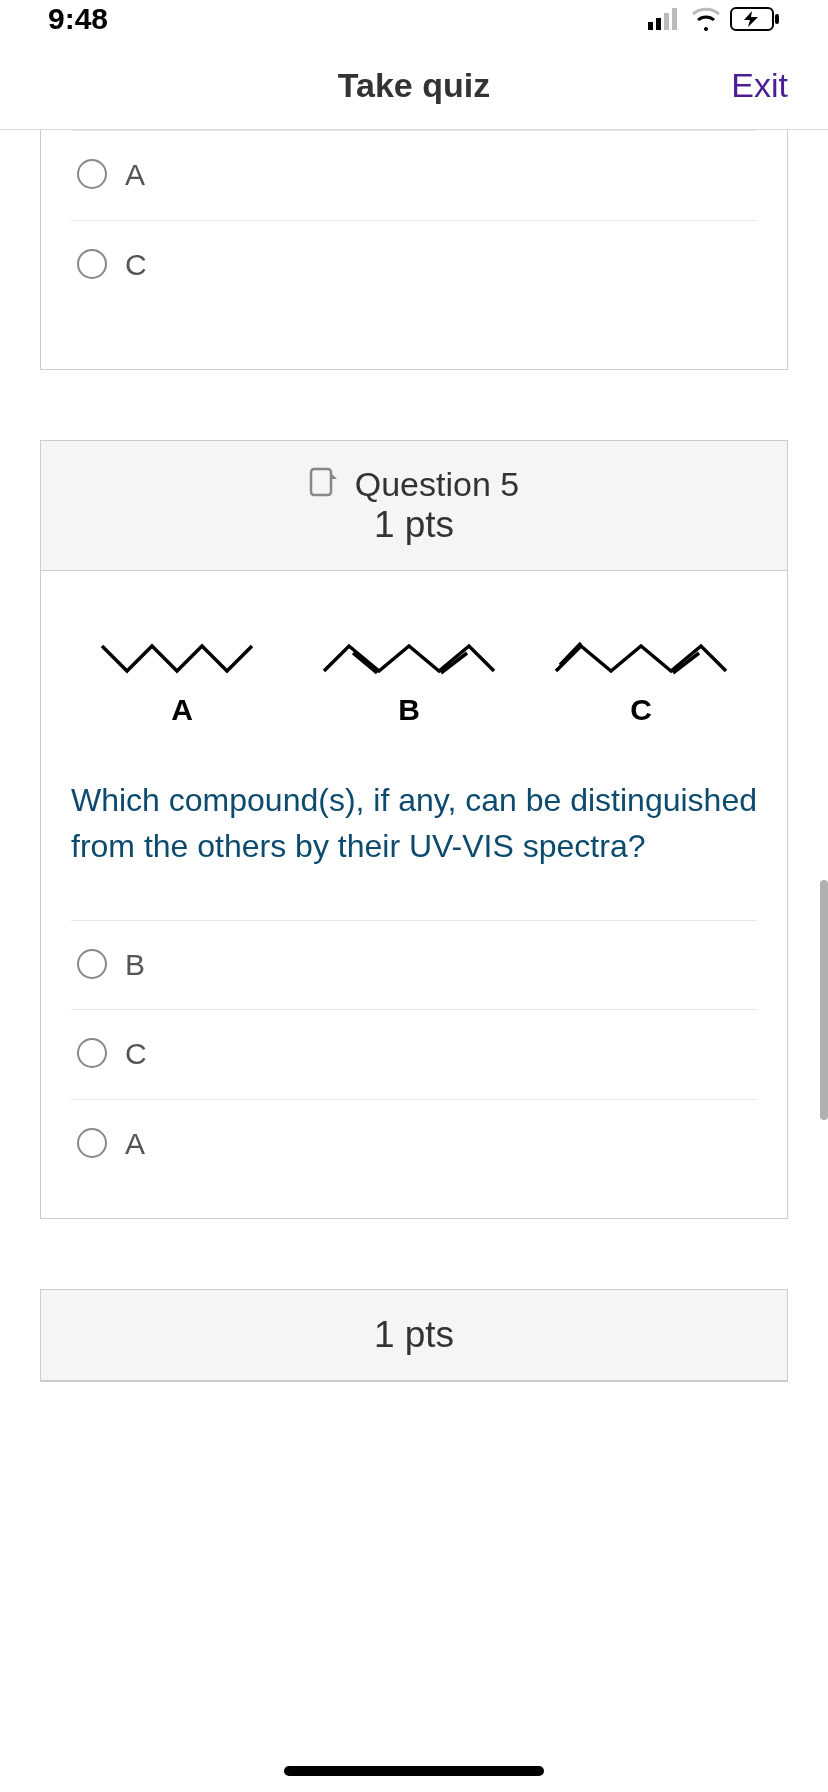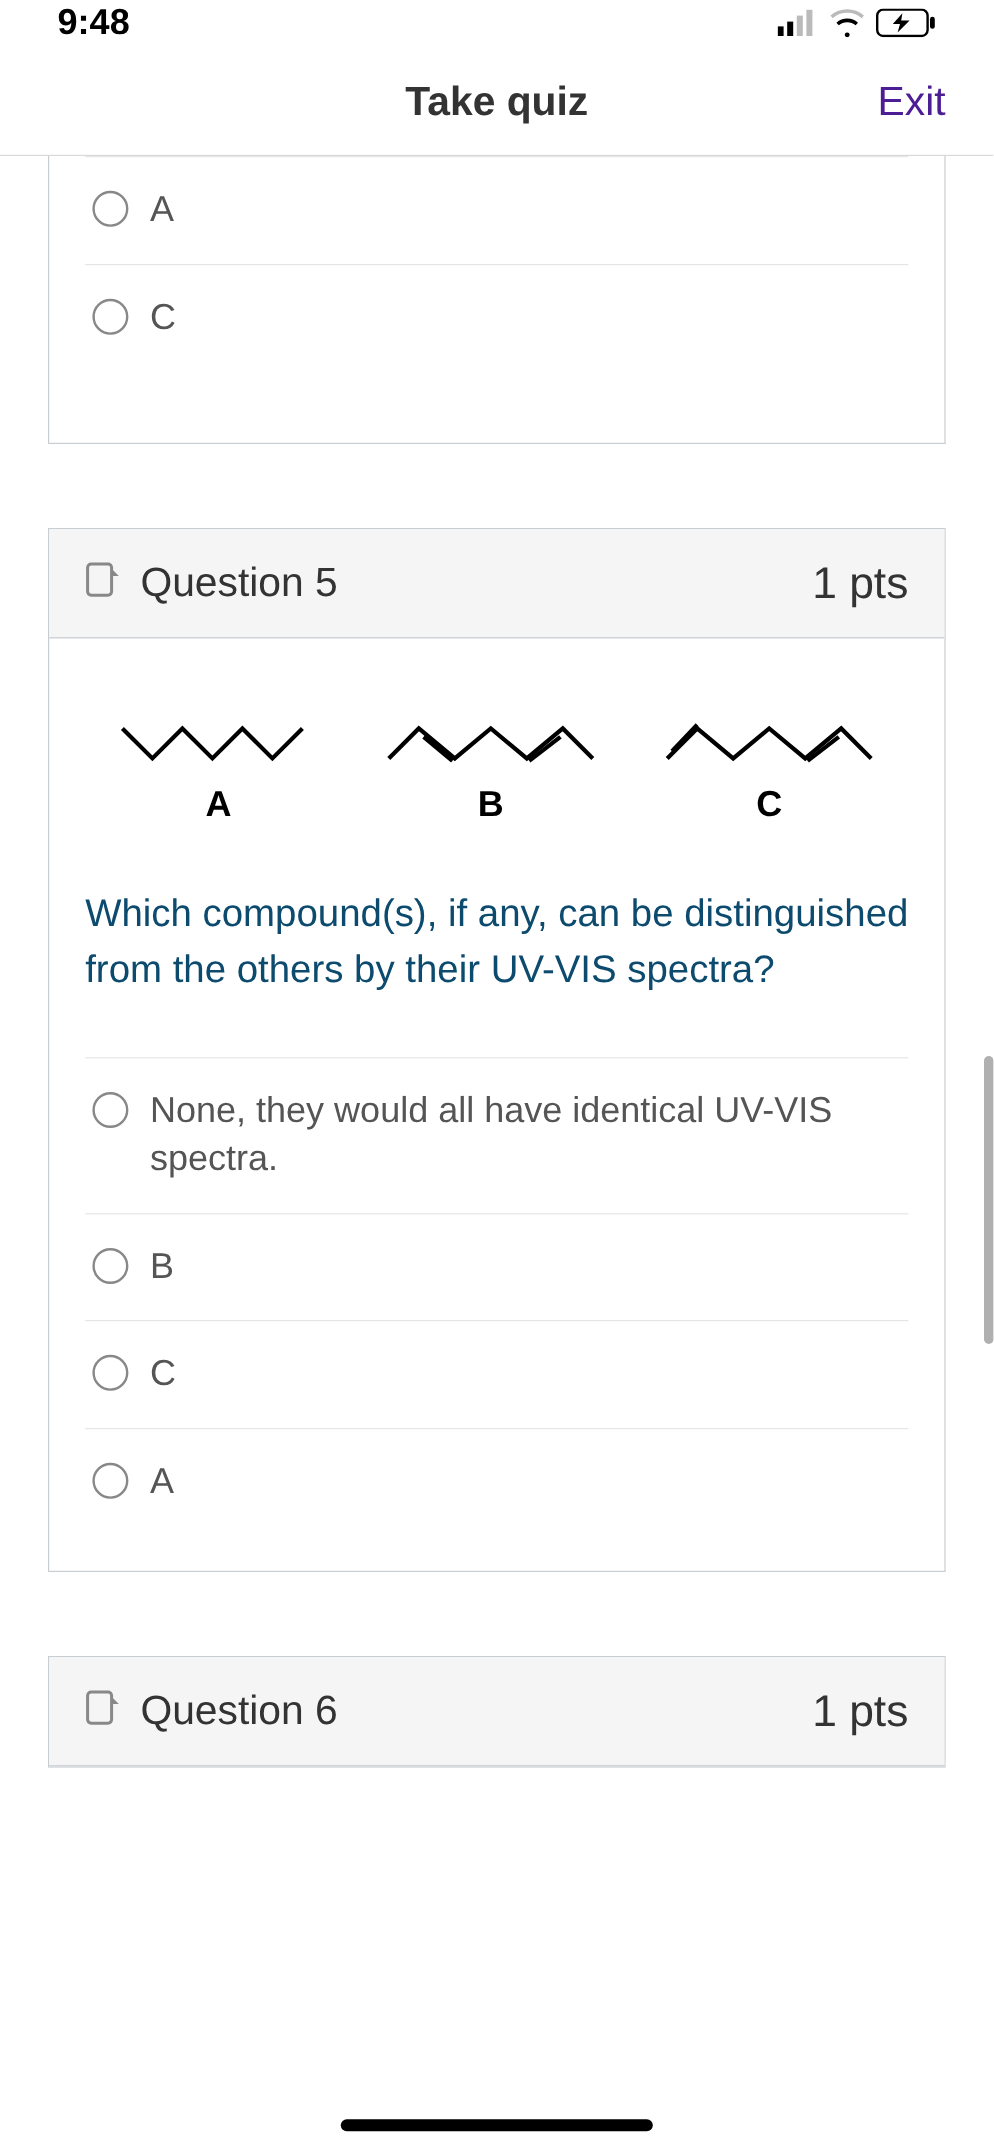--- a/index.html
+++ b/index.html
@@ -49,20 +49,21 @@
     border-top: none;
     padding-bottom: 30px;
   }
   .q-header {
     background: #f5f5f5;
     border-bottom: 1px solid #c7cdd1;
     padding: 24px 30px;
     display: flex;
     align-items: center;
     justify-content: space-between;
+    flex-direction: column;
   }
   .q-left { display: flex; align-items: center; gap: 16px; }
   .flag-icon {
     width: 30px; height: 36px;
     display: inline-block;
   }
   .q-title { font-size: 34px; font-weight: 400; color: #333; }
   .q-pts { font-size: 37px; color: #333; }
   .q-body { padding: 40px 30px 20px 30px; }
   .compound-row {
@@ -199,48 +200,35 @@
             <line x1="122" y1="42" x2="148" y2="22" stroke="#000" stroke-width="3.5"></line>
           </svg>
           <div class="compound-label">C</div>
         </div>
       </div>
       <div class="q-text">Which compound(s), if any, can be distinguished from the others by their UV-VIS spectra?</div>
     </div>
     <div class="options">
       <div class="option-row">
         <span class="radio"></span>
-        <span class="option-label">None, they would all have identical UV-VIS spectra.</span>
-      </div>
-      <div class="option-row">
-        <span class="radio"></span>
         <span class="option-label">B</span>
       </div>
       <div class="option-row">
         <span class="radio"></span>
         <span class="option-label">C</span>
       </div>
       <div class="option-row">
         <span class="radio"></span>
         <span class="option-label">A</span>
       </div>
     </div>
   </div>
 
   <div class="question-card gap">
     <div class="q-header">
-      <div class="q-left">
-        <span class="flag-icon">
-          <svg width="30" height="36" viewBox="0 0 30 36">
-            <rect x="2" y="2" width="20" height="26" rx="3" stroke="#888" stroke-width="2.5" fill="none"></rect>
-            <path d="M22 6 L28 12 L22 12 Z" fill="#888"></path>
-          </svg>
-        </span>
-        <span class="q-title">Question 6</span>
-      </div>
       <span class="q-pts">1 pts</span>
     </div>
   </div>
 
 </div>
 
 <div class="scroll-track"></div>
 <div class="home-indicator"></div>
 
 </body></html>

